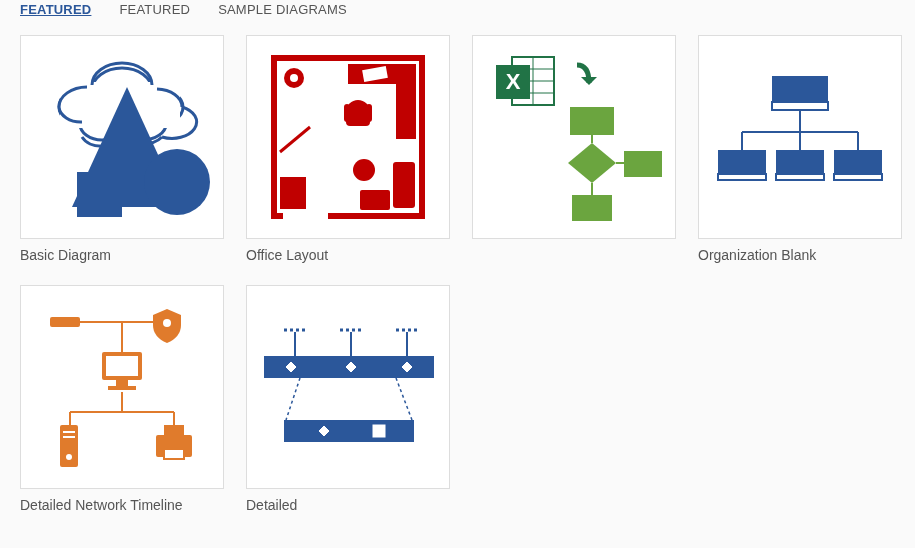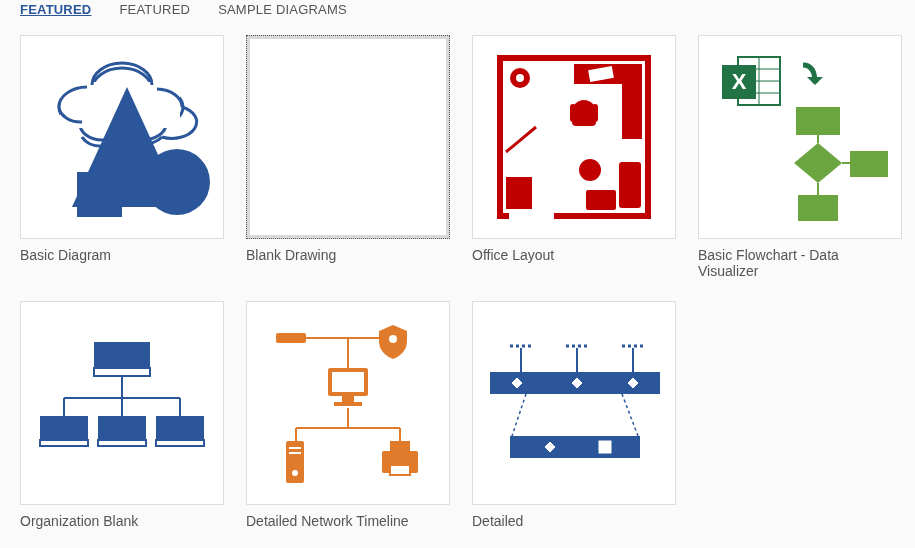--- a/index.html
+++ b/index.html
@@ -93,26 +93,20 @@
         <polygon points="95,35 150,155 40,155" fill="#2b579a"></polygon>
 
         <circle cx="145" cy="130" r="33" fill="#2b579a"></circle>
 
         <rect x="45" y="120" width="45" height="45" fill="#2b579a"></rect>
       </svg>
     </div>
     <div class="label">Basic Diagram</div>
   </div>
 
-  <div class="card selected">
-    <div class="thumb">
-      <div style="width:196px;height:196px;background:#fff;"></div>
-    </div>
-    <div class="label">Blank Drawing</div>
-  </div>
 
   <div class="card">
     <div class="thumb">
       <svg width="160" height="170" viewBox="0 0 160 170">
         <rect x="6" y="6" width="148" height="158" fill="none" stroke="#c00000" stroke-width="6"></rect>
 
         <rect x="15" y="159" width="45" height="10" fill="#fff"></rect>
 
         <rect x="80" y="12" width="68" height="20" fill="#c00000"></rect>
         <rect x="128" y="32" width="20" height="55" fill="#c00000"></rect>
@@ -169,21 +163,20 @@
           <rect x="142" y="106" width="38" height="26"></rect>
           <rect x="90" y="150" width="40" height="26"></rect>
         </g>
         <g stroke="#6ba53f" stroke-width="2" fill="#6ba53f">
           <line x1="110" y1="90" x2="110" y2="98"></line>
           <line x1="134" y1="118" x2="142" y2="118"></line>
           <line x1="110" y1="138" x2="110" y2="150"></line>
         </g>
       </svg>
     </div>
-    <div class="label">Basic Flowchart - Data Visualizer</div>
   </div>
 
   <div class="card">
     <div class="thumb">
       <svg width="180" height="150" viewBox="0 0 180 150">
         <g stroke="#2b579a" stroke-width="2" fill="none">
           <line x1="90" y1="48" x2="90" y2="70"></line>
           <line x1="32" y1="70" x2="148" y2="70"></line>
           <line x1="32" y1="70" x2="32" y2="88"></line>
           <line x1="90" y1="70" x2="90" y2="88"></line>

